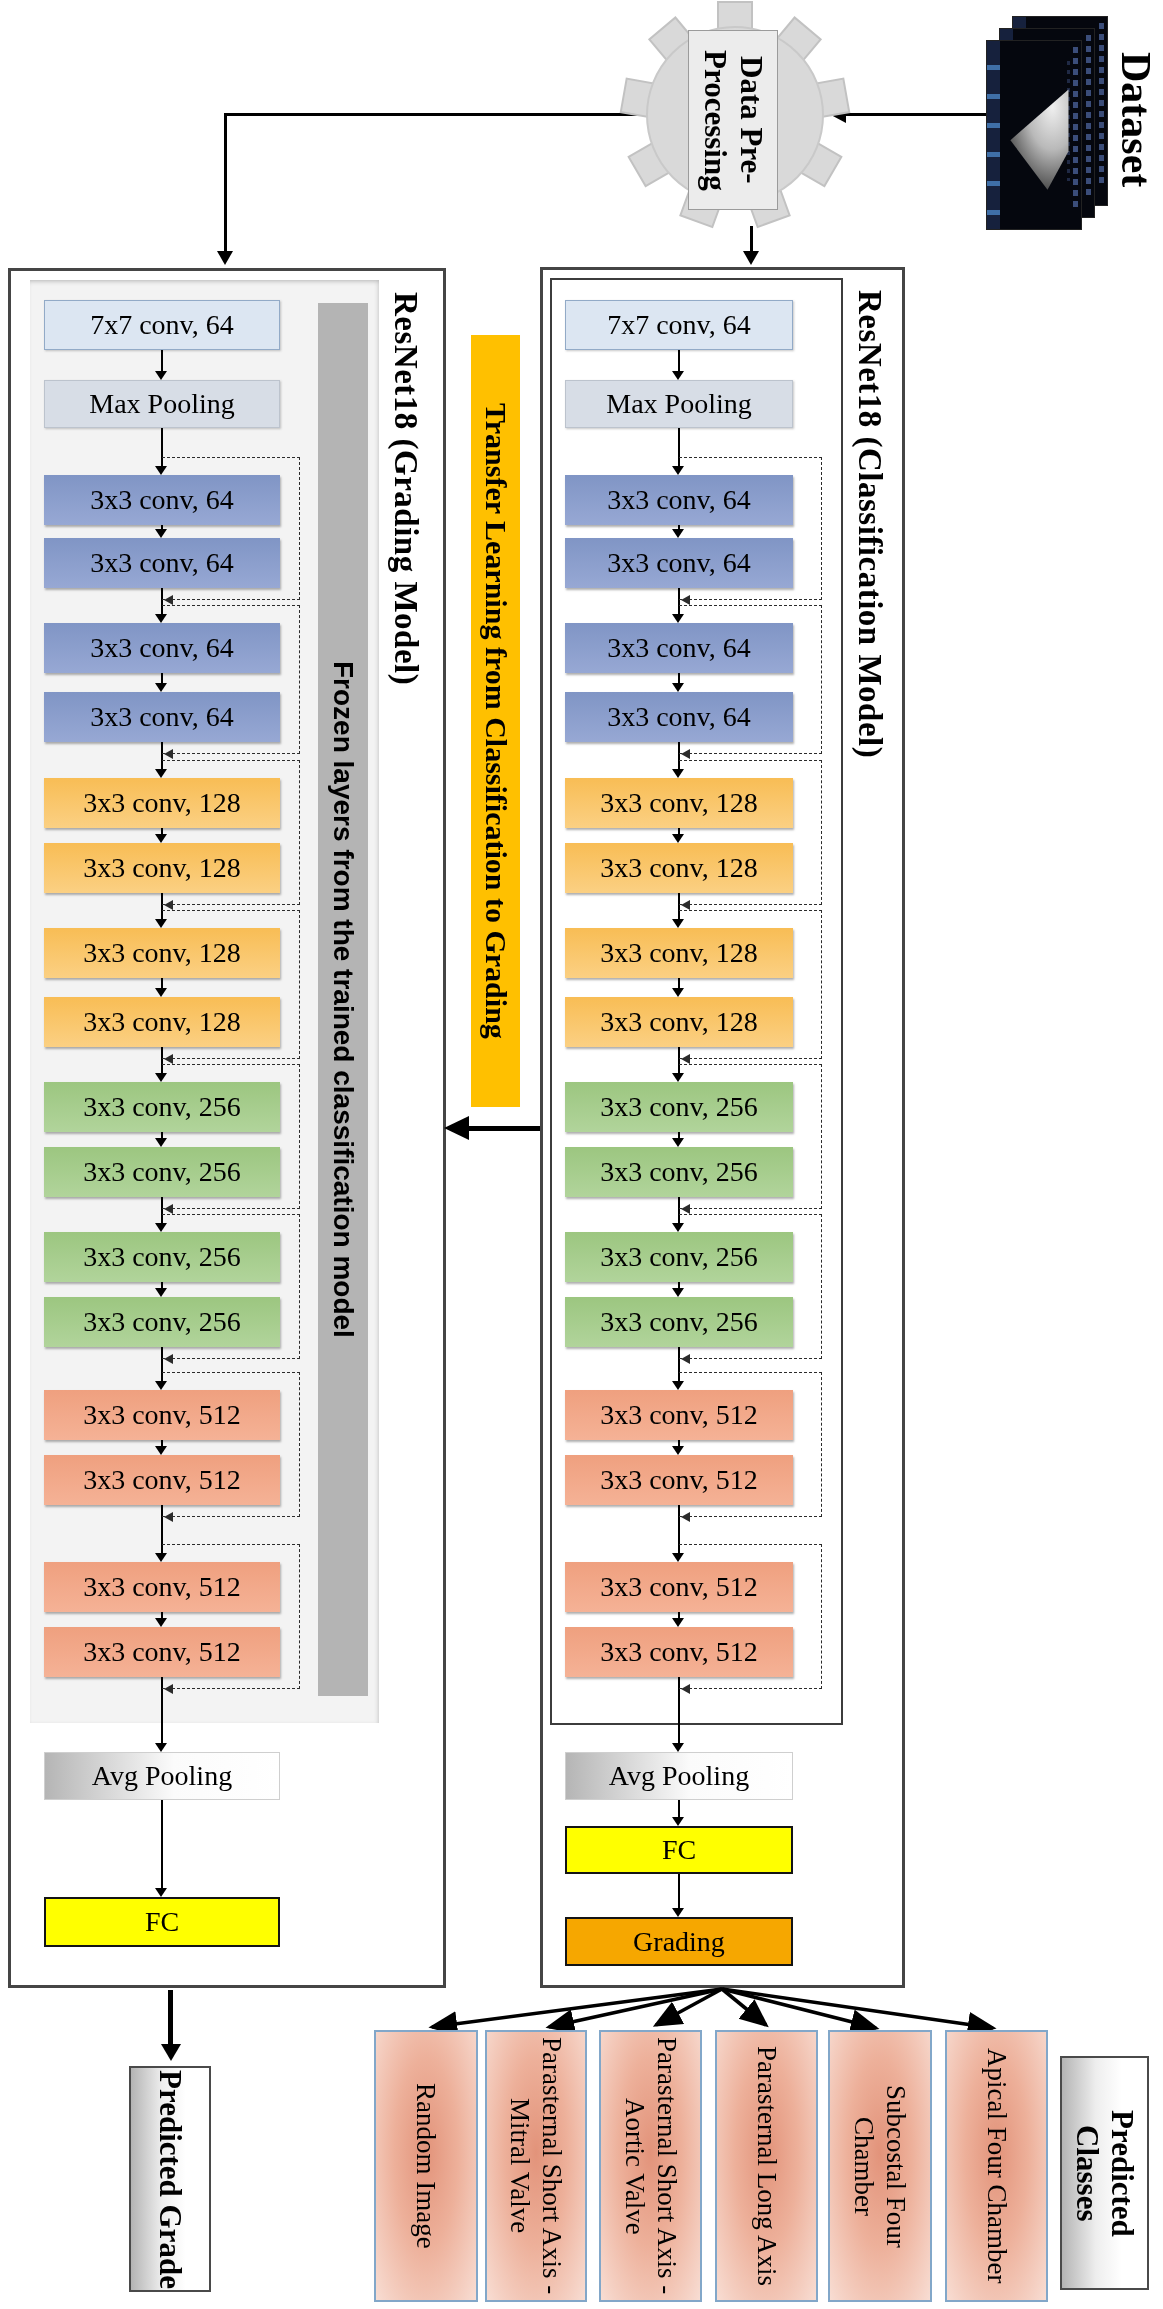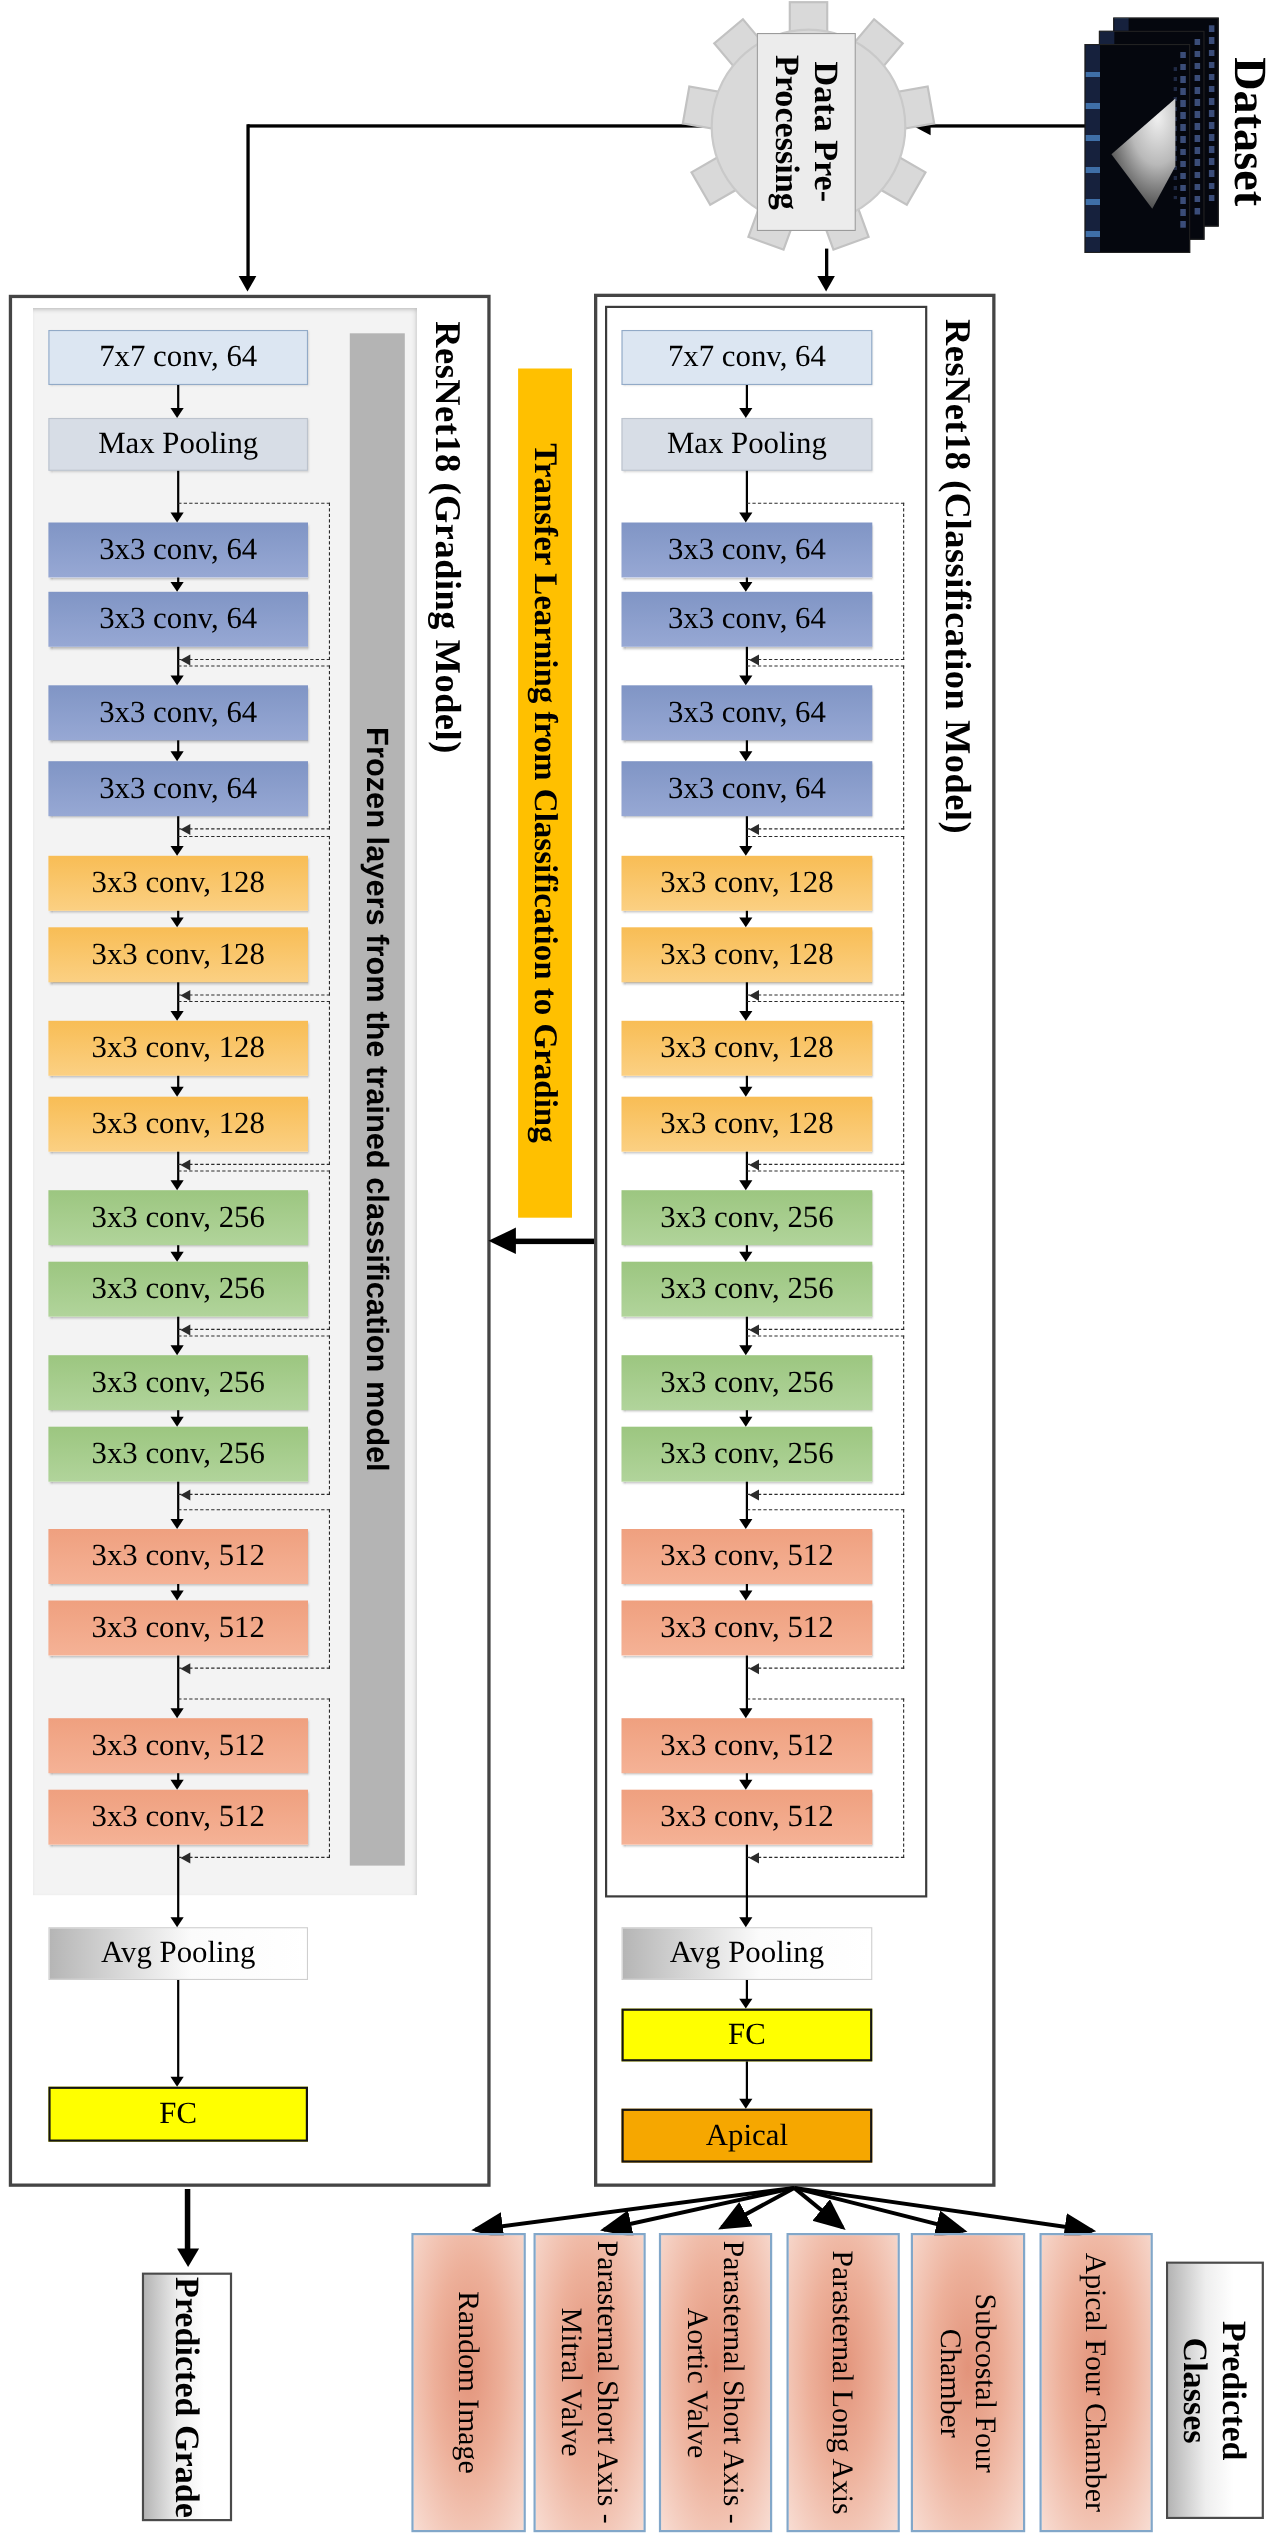--- a/index.html
+++ b/index.html
@@ -243,21 +243,21 @@
       <div class="block t-c256" style="left: 565px; top: 1082px; width: 228px; height: 50px;">3x3 conv, 256</div>
       <div class="block t-c256" style="left: 565px; top: 1147px; width: 228px; height: 50px;">3x3 conv, 256</div>
       <div class="block t-c256" style="left: 565px; top: 1232px; width: 228px; height: 50px;">3x3 conv, 256</div>
       <div class="block t-c256" style="left: 565px; top: 1297px; width: 228px; height: 50px;">3x3 conv, 256</div>
       <div class="block t-c512" style="left: 565px; top: 1390px; width: 228px; height: 50px;">3x3 conv, 512</div>
       <div class="block t-c512" style="left: 565px; top: 1455px; width: 228px; height: 50px;">3x3 conv, 512</div>
       <div class="block t-c512" style="left: 565px; top: 1562px; width: 228px; height: 50px;">3x3 conv, 512</div>
       <div class="block t-c512" style="left: 565px; top: 1627px; width: 228px; height: 50px;">3x3 conv, 512</div>
       <div class="block t-avg" style="left: 565px; top: 1752px; width: 228px; height: 48px;">Avg Pooling</div>
       <div class="block t-fc" style="left: 565px; top: 1826px; width: 228px; height: 48px;">FC</div>
-      <div class="block t-softmax" style="left: 565px; top: 1917px; width: 228px; height: 49px;">Apical</div>
+      <div class="block t-softmax" style="left: 565px; top: 1917px; width: 228px; height: 49px;">Grading</div>
       <div class="larr" style="left: 678px; top: 350px; height: 22px;"></div>
       <div class="larr-head" style="left: 672px; top: 371px;"></div>
       <div class="larr" style="left: 678px; top: 428px; height: 39px;"></div>
       <div class="larr-head" style="left: 672px; top: 466px;"></div>
       <div class="larr" style="left: 678px; top: 525px; height: 5px;"></div>
       <div class="larr-head" style="left: 672px; top: 529px;"></div>
       <div class="larr" style="left: 678px; top: 588px; height: 27px;"></div>
       <div class="larr-head" style="left: 672px; top: 614px;"></div>
       <div class="larr" style="left: 678px; top: 673px; height: 11px;"></div>
       <div class="larr-head" style="left: 672px; top: 683px;"></div>

